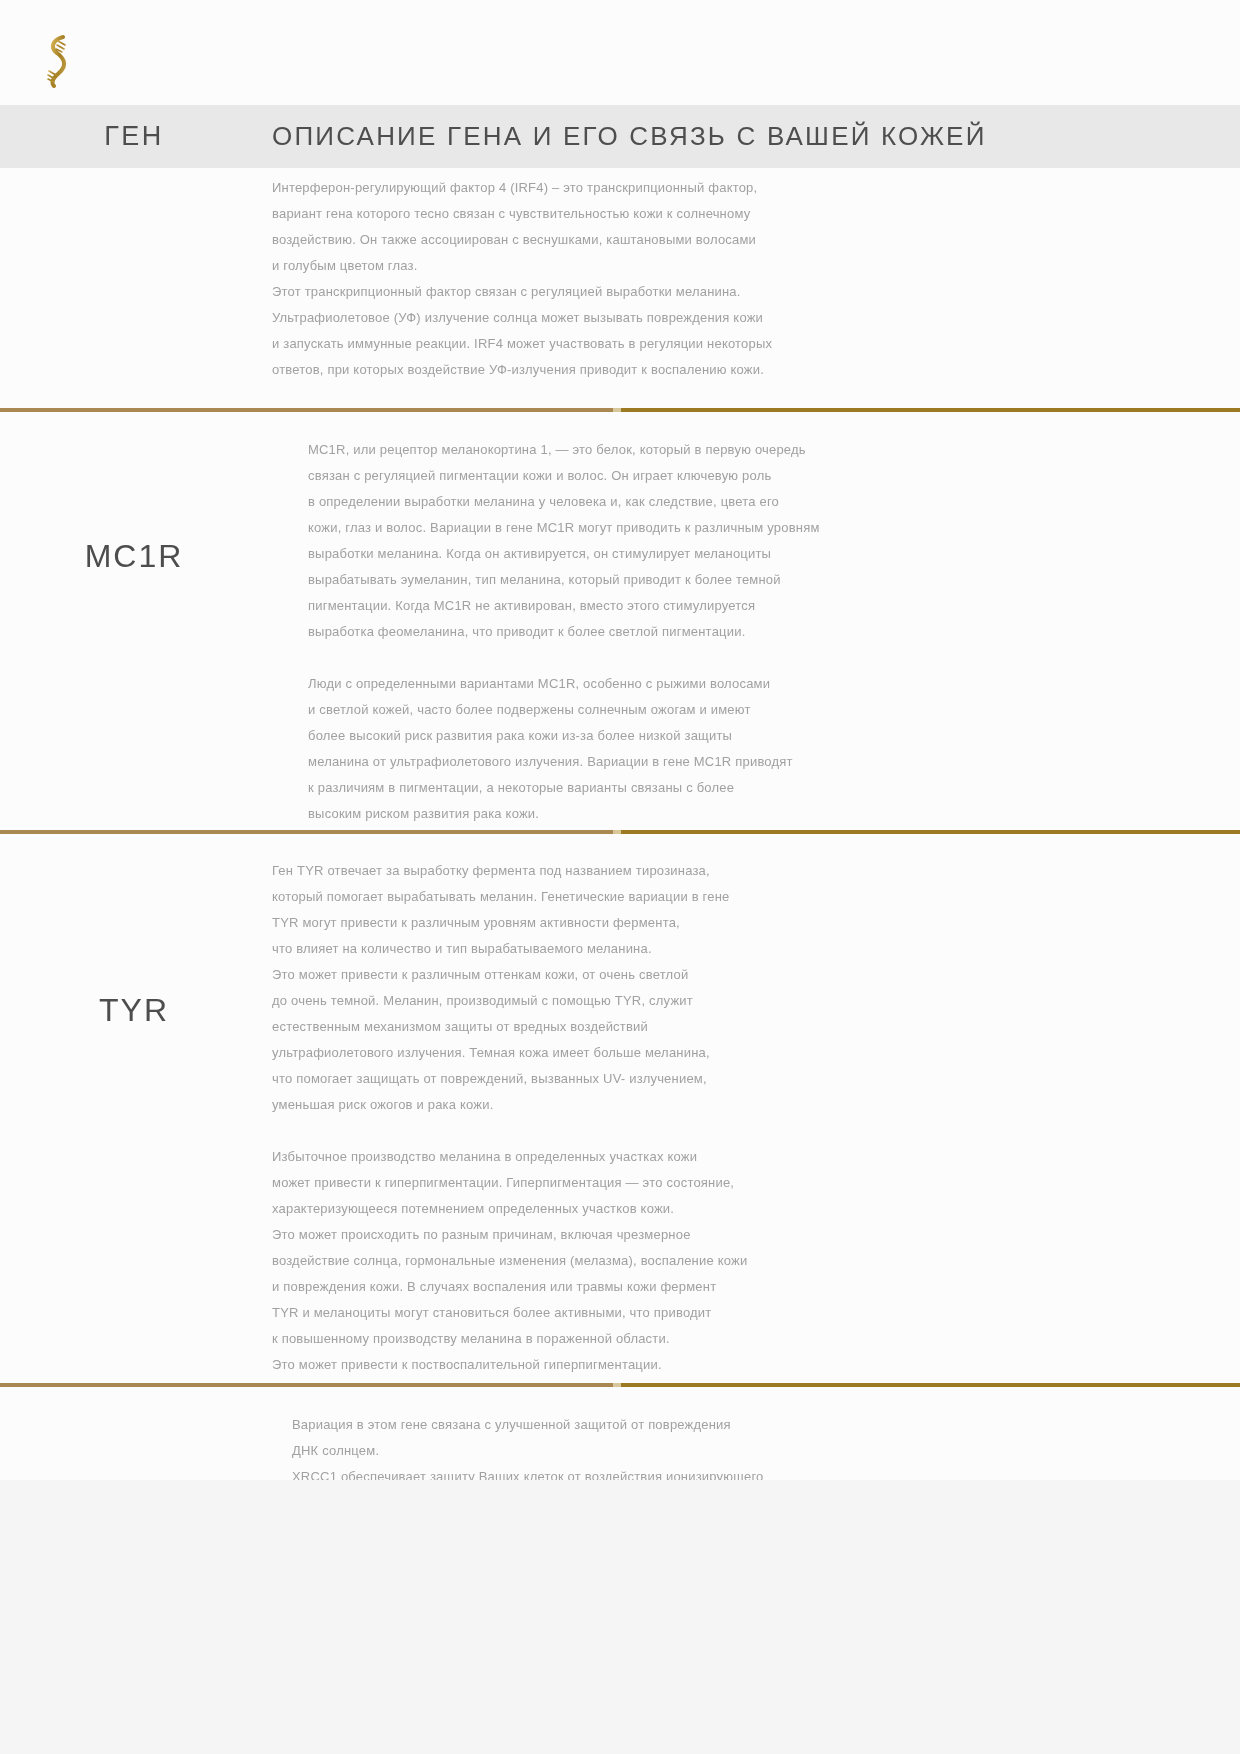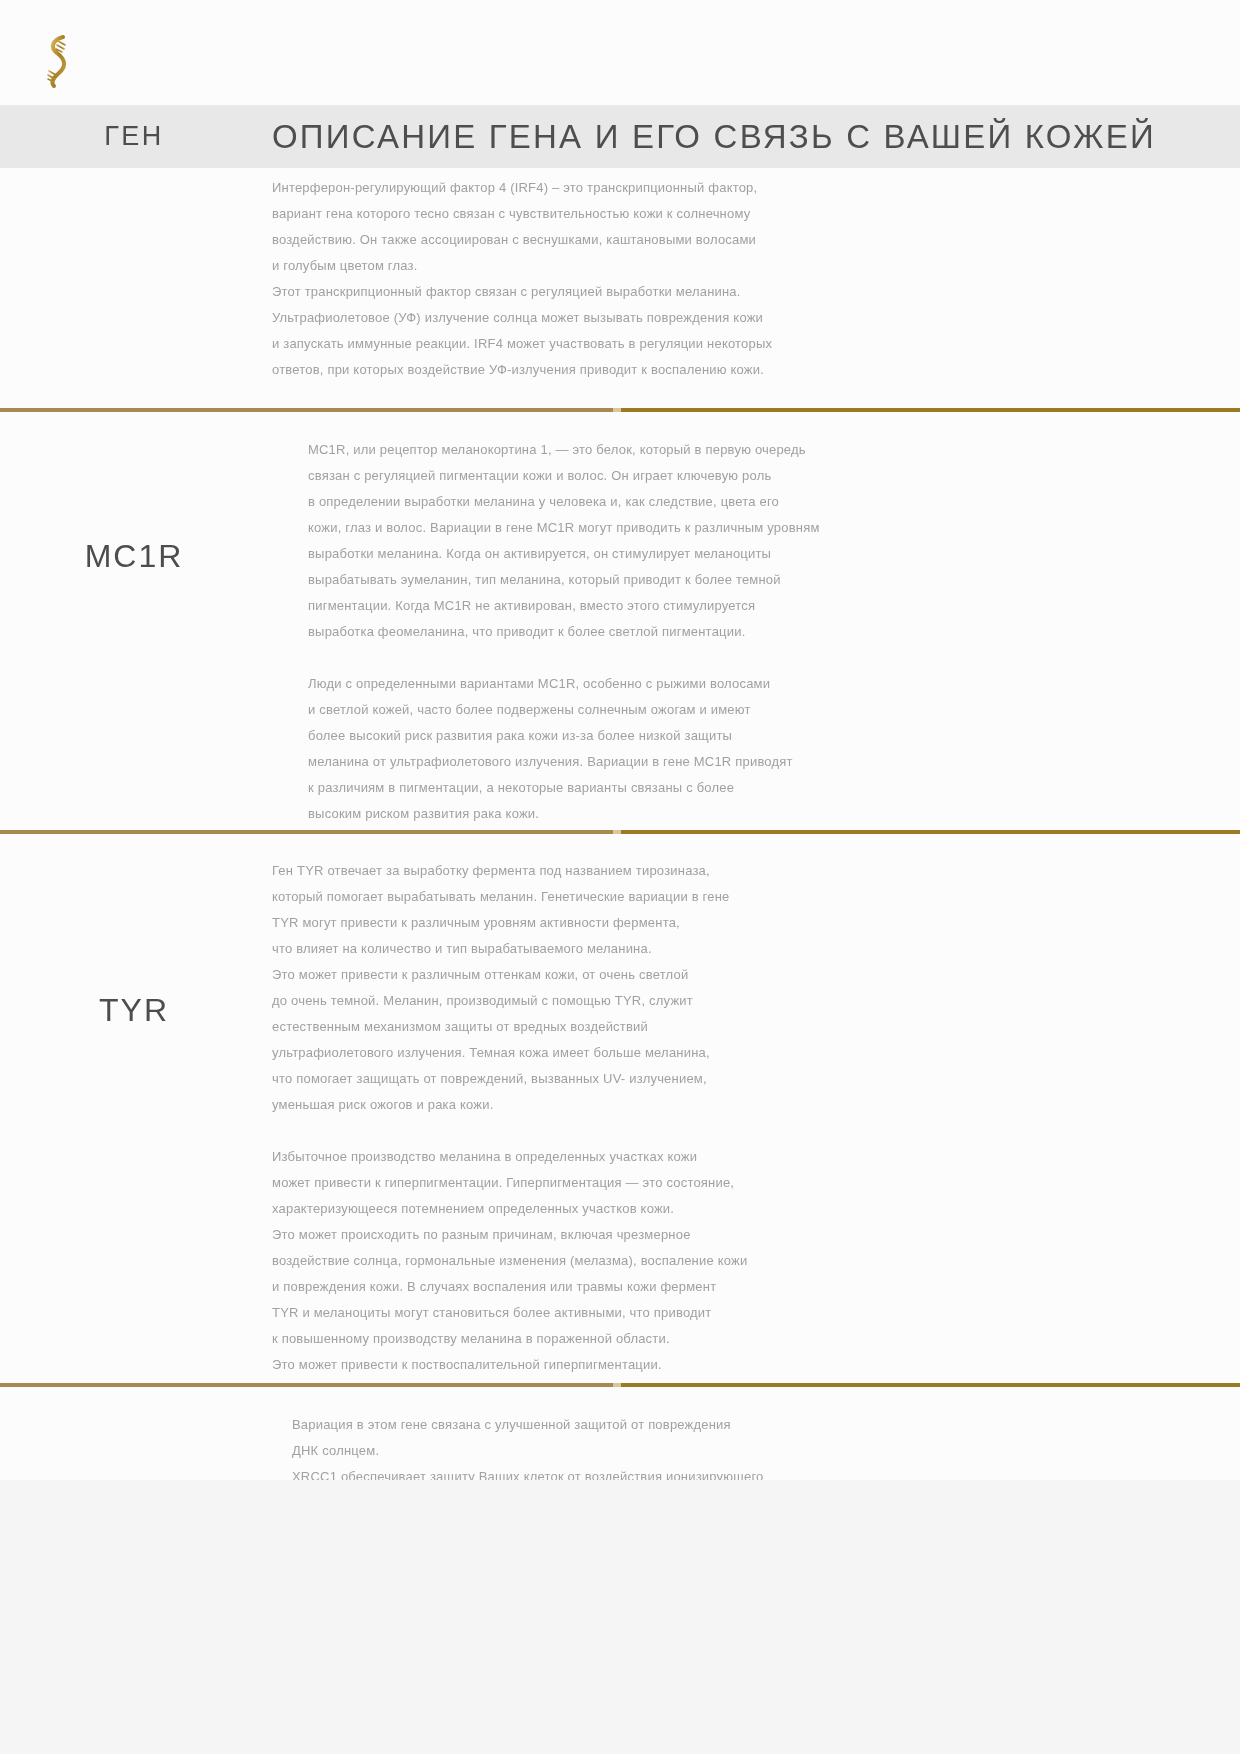--- a/index.html
+++ b/index.html
@@ -27,21 +27,21 @@
     width: 1240px; height: 63px;
     background: #e8e8e8;
     display: flex; align-items: center;
   }
   .header-gene {
     width: 268px; text-align: center;
     font-size: 27px; letter-spacing: 2.5px;
     font-weight: 300; color: #4e4e4e;
   }
   .header-desc {
-    font-size: 33px; letter-spacing: 2.2px;
+    font-size: 26px; letter-spacing: 2.2px;
     font-weight: 300; color: #4e4e4e;
     padding-left: 4px;
   }
 
   
   .row { position: absolute; left: 0; width: 1240px; }
   .row-irf4  { top: 167px;  height: 241px; }
   .row-mc1r  { top: 412px;  height: 418px; }
   .row-tyr   { top: 834px;  height: 549px; }
   .row-xrcc1 { top: 1387px; height: 262px; }

